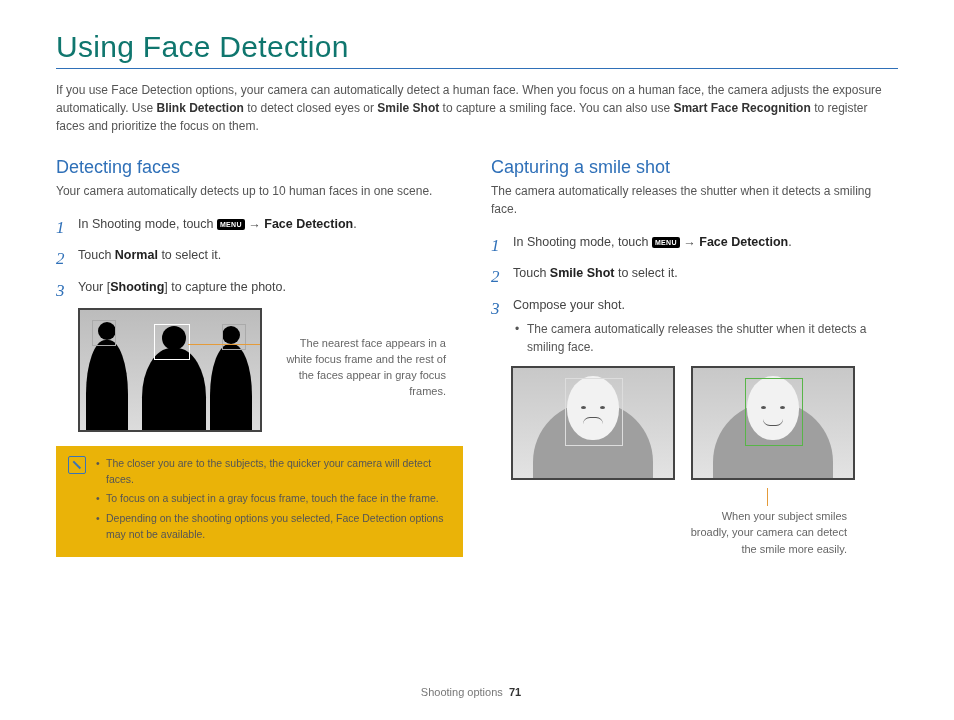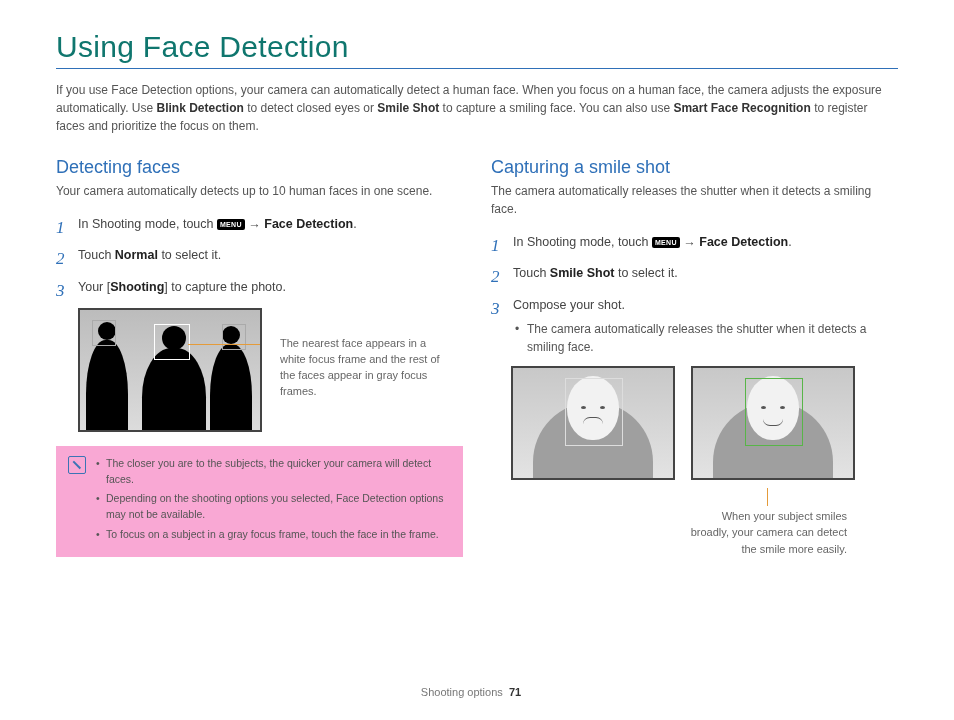--- a/index.html
+++ b/index.html
@@ -15,39 +15,39 @@
   ol.steps{list-style:none;padding:0;margin:0;counter-reset:step;}
   ol.steps>li{counter-increment:step;position:relative;padding-left:22px;font-size:12.5px;line-height:1.7;margin-bottom:10px;color:#444;}
   ol.steps>li::before{content:counter(step);position:absolute;left:0;top:0;color:#2f70b8;font-style:italic;font-family:Georgia, 'Times New Roman', serif;font-size:17px;}
   .menu-badge{display:inline-block;background:#000;color:#fff;font-size:7px;font-weight:bold;padding:2px 3px;border-radius:2px;line-height:1;vertical-align:middle;letter-spacing:.3px;}
   .arr{font-family:Arial;}
   ol.steps b{color:#222;text-align:center;}
   .sub{list-style:none;padding:0;margin:4px 0 0 0;}
   .sub li{font-size:12px;line-height:1.5;position:relative;padding-left:14px;color:#555;}
   .sub li::before{content:"•";position:absolute;left:2px;top:0;}
   
-  .fig1{display:flex;align-items:flex-start;gap:18px;margin:6px 0 14px 22px;}
+  .fig1{display:flex;align-items:flex-start;gap:18px;margin:6px 0 14px 22px;text-align:right;}
   .thumb1{width:180px;height:120px;border:2px solid #444;background:linear-gradient(#bcbcbc,#dcdcdc);position:relative;overflow:hidden;}
   .sil{position:absolute;bottom:0;background:#000;border-radius:46% 46% 0 0 / 60% 60% 0 0;}
   .sil.a{left:6px;width:42px;height:90px;}
   .sil.a::before{content:"";position:absolute;top:-18px;left:12px;width:18px;height:18px;border-radius:50%;background:#000;}
   .sil.b{left:62px;width:64px;height:82px;}
   .sil.b::before{content:"";position:absolute;top:-22px;left:20px;width:24px;height:24px;border-radius:50%;background:#000;}
   .sil.c{right:8px;width:42px;height:86px;}
   .sil.c::before{content:"";position:absolute;top:-18px;right:12px;width:18px;height:18px;border-radius:50%;background:#000;}
   .ff{position:absolute;border:1.5px solid;}
   .ff.gray{border-color:#aaa;}
   .ff.white{border-color:#fff;}
   .ff.a{top:10px;left:12px;width:22px;height:24px;}
   .ff.b{top:14px;left:74px;width:34px;height:34px;}
   .ff.c{top:14px;right:14px;width:22px;height:24px;}
   .leader1{position:absolute;top:34px;left:108px;width:76px;height:1px;background:#e49b3a;}
   .caption1{font-size:11px;line-height:1.45;color:#666;max-width:166px;margin-top:28px;}
   
-  .note{display:flex;background:#f9a8d4;padding:10px 12px;margin:8px 0 0 0;gap:10px;font-size:10.5px;line-height:1.5;color:#555;}
+  .note{display:flex;background:#eab308;padding:10px 12px;margin:8px 0 0 0;gap:10px;font-size:10.5px;line-height:1.5;color:#555;}
   .note-icon{flex:0 0 16px;height:16px;border:1.5px solid #3b74b5;border-radius:2px;display:flex;align-items:center;justify-content:center;color:#3b74b5;font-size:10px;font-weight:bold;}
   .note-icon::before{content:"";display:block;width:10px;height:1.5px;background:#3b74b5;transform:rotate(45deg);position:absolute;}
   .note-icon span{position:relative;}
   .note ul{list-style:none;padding:0;margin:0;}
   .note ul li{position:relative;padding-left:10px;margin-bottom:4px;}
   .note ul li::before{content:"•";position:absolute;left:0;top:0;}
   
   .fig2{display:flex;gap:16px;margin:10px 0 8px 20px;}
   .thumb2{width:160px;height:110px;border:2px solid #444;background:linear-gradient(#c8c8c8,#e3e3e3);position:relative;overflow:hidden;}
   .person{position:absolute;bottom:0;left:20px;width:120px;height:76px;background:#9f9f9f;border-radius:60px 60px 0 0 / 60px 60px 0 0;}
@@ -104,22 +104,22 @@
         </div>
         <div class="caption1">The nearest face appears in a white focus frame and the rest of the faces appear in gray focus frames.</div>
       </div>
 
       <div class="note">
         <div class="note-icon">
             <span></span>
           </div>
         <ul>
           <li>The closer you are to the subjects, the quicker your camera will detect faces.</li>
+          <li>To focus on a subject in a gray focus frame, touch the face in the frame.</li>
           <li>Depending on the shooting options you selected, Face Detection options may not be available.</li>
-          <li>To focus on a subject in a gray focus frame, touch the face in the frame.</li>
         </ul>
       </div>
     </div>
 
     <div class="col">
       <h2>Capturing a smile shot</h2>
       <p class="lead">The camera automatically releases the shutter when it detects a smiling face.</p>
       <ol class="steps">
         <li>
           <span>In Shooting mode, touch </span><span class="menu-badge">MENU</span><span class="arr"> → </span><b>Face Detection</b><span>.</span>

